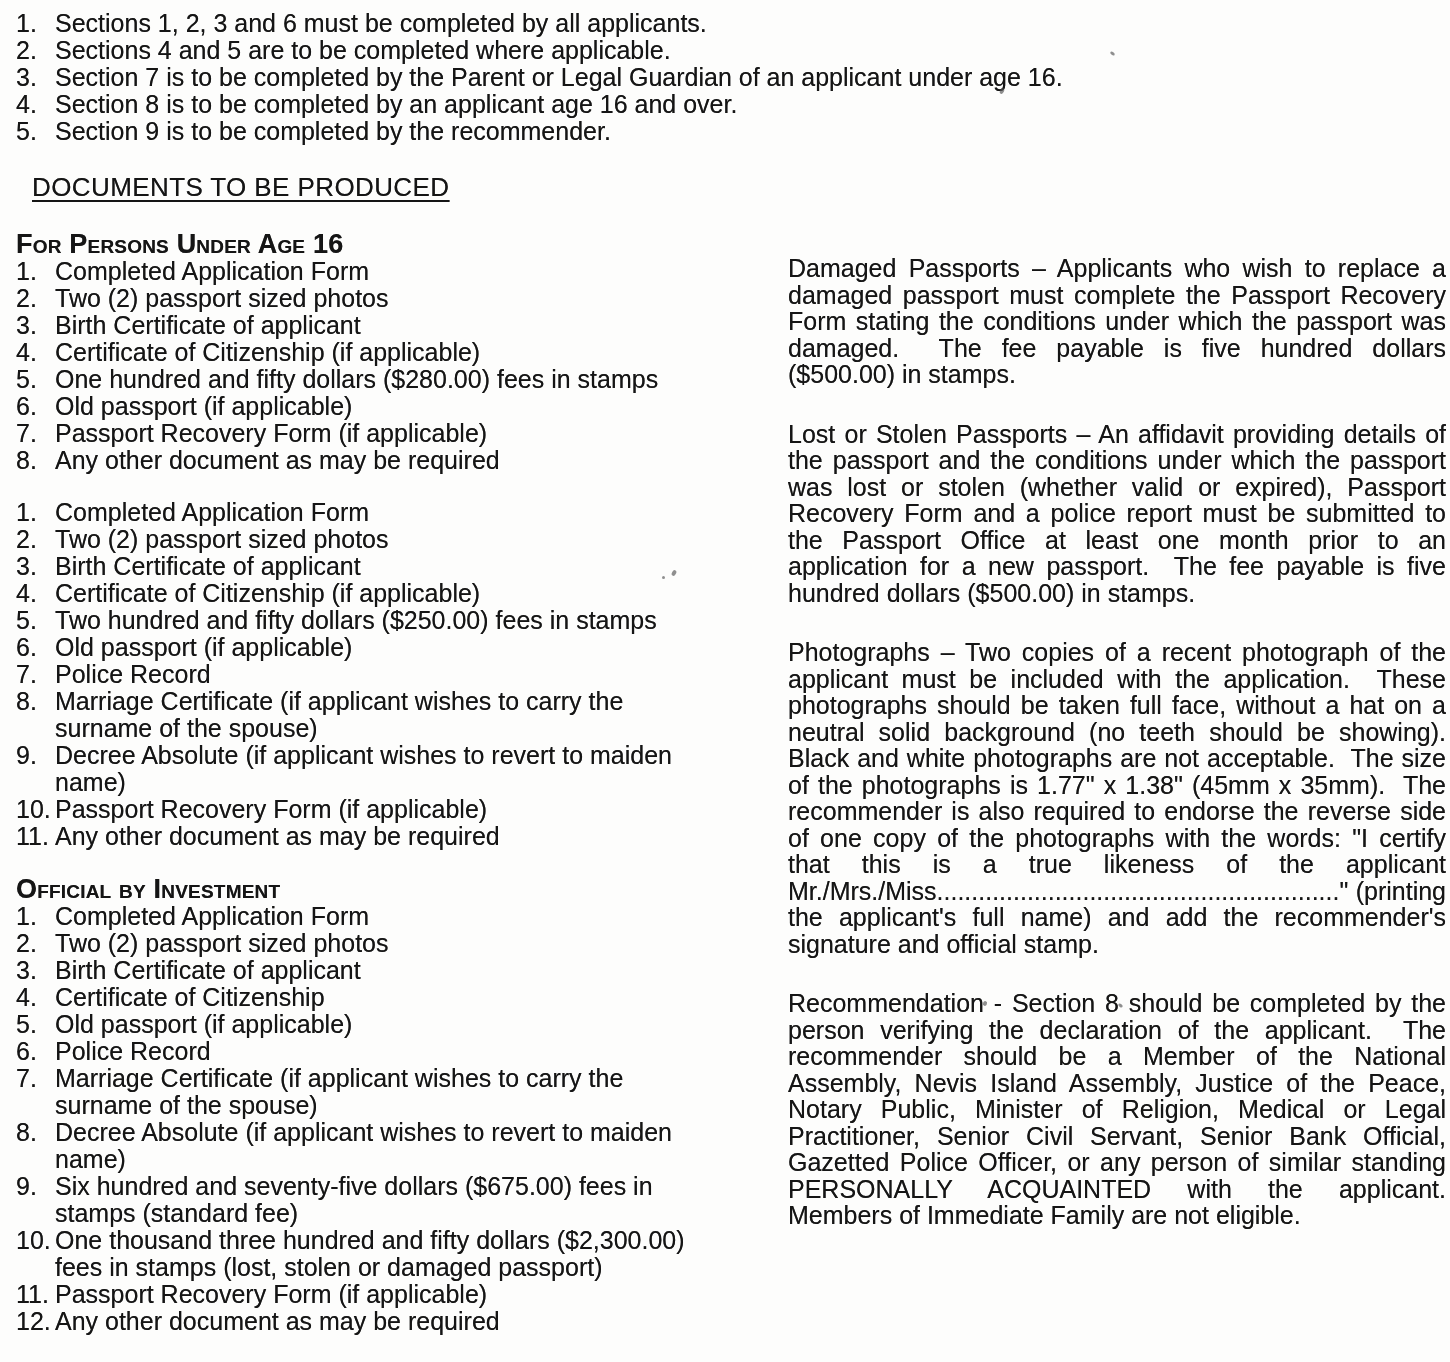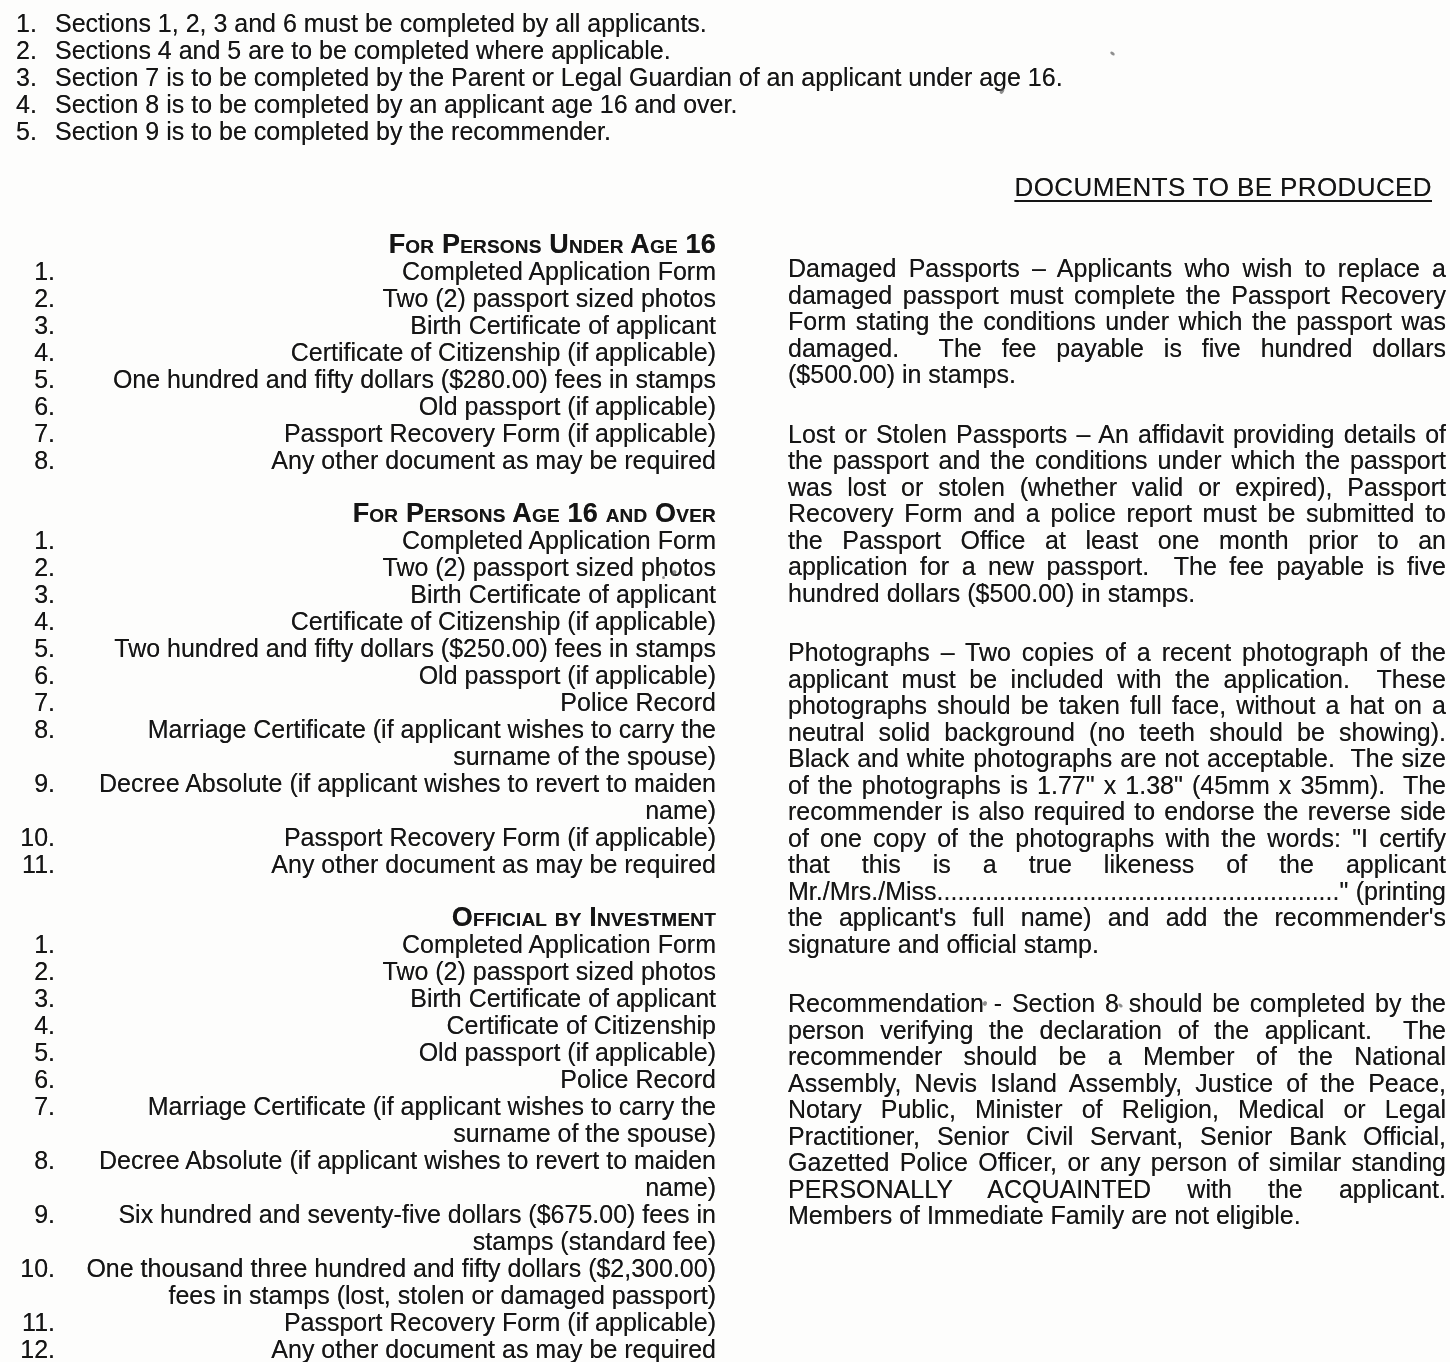--- a/index.html
+++ b/index.html
@@ -19,27 +19,27 @@
   }
   
   .top-notes{list-style:none;margin:0;padding:0;font-size:25px;line-height:27px;}
   .top-notes .note{display:flex;}
   .num{flex:0 0 39px;}
   .txt{flex:1 1 auto;}
   
   .doc-heading{
     margin:27px 0 0 16px;
     font-size:26px;font-weight:400;letter-spacing:.4px;
-    text-decoration:underline;text-underline-offset:4px;text-align:right;
+    text-decoration:underline;text-underline-offset:4px;
   }
   
   .columns{display:flex;margin-top:27px;}
   .col-left{flex:0 0 700px;width:700px;}
   .col-right{flex:0 0 658px;width:658px;margin-left:72px;margin-top:25px;}
-  .group{margin:0 0 25px 0;text-align:right;}
+  .group{margin:0 0 25px 0;}
   .group-title{
     font-weight:700;font-variant:small-caps;
     font-size:27px;line-height:28px;letter-spacing:.2px;
   }
   .doc-list{list-style:none;margin:0;padding:0;font-size:25px;line-height:27px;}
   .doc-list .list-item{display:flex;}
   
   .para{
     font-size:25px;line-height:26.5px;
     text-align:justify;
@@ -119,21 +119,20 @@
               <span class="num">7.</span>
               <span class="txt"><span>Passport Recovery Form (</span><span class="i">if applicable</span><span>)</span></span>
             </li>
             <li class="list-item">
               <span class="num">8.</span>
               <span class="txt"><span>Any other document as may be required</span></span>
             </li>
           </ol>
         </div>
         <div class="group">
-          <div class="group-title">For Persons Age 16 and Over</div>
           <ol class="doc-list">
             <li class="list-item">
               <span class="num">1.</span>
               <span class="txt"><span>Completed Application Form</span></span>
             </li>
             <li class="list-item">
               <span class="num">2.</span>
               <span class="txt"><span>Two (2) passport sized photos</span></span>
             </li>
             <li class="list-item">

